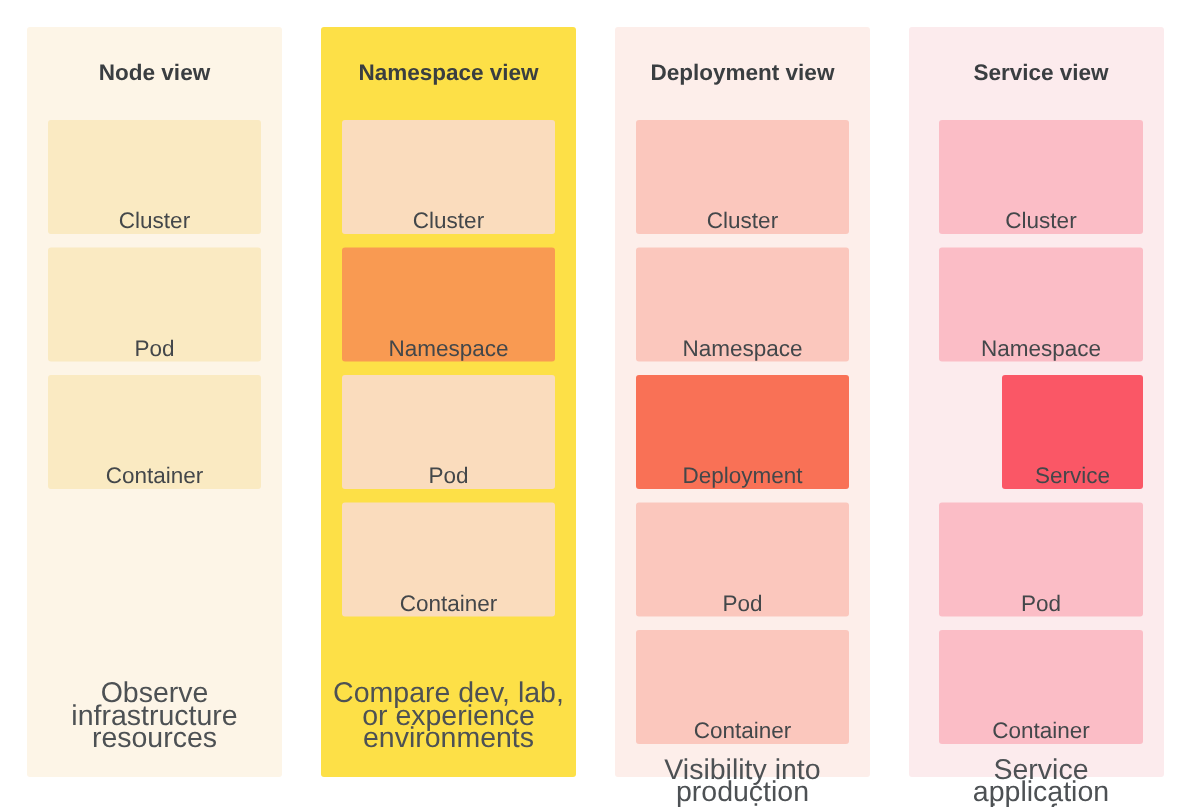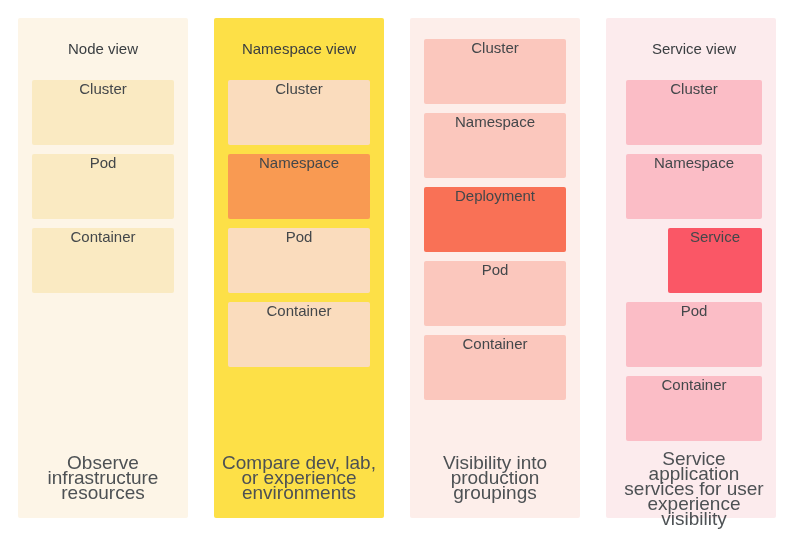--- a/index.html
+++ b/index.html
@@ -22,34 +22,34 @@
     display: flex;
     flex-direction: column;
     flex: 0 0 auto;
   }
   .panel-title {
     margin-top: 21px;
     height: 20px;
     line-height: 20px;
     text-align: center;
     font-size: 15px;
-    font-weight: normal;
+    font-weight: bold;
     color: #3a3e41;
   }
   .boxes {
     margin-top: 21px;
     display: flex;
     flex-direction: column;
     gap: 9px;
   }
   .box {
-    height: 65px;
+    height: 76px;
     border-radius: 2px;
     display: flex;
-    align-items: flex-start;
+    align-items: flex-end;
     justify-content: center;
   }
   .box-label {
     font-size: 15px;
     color: #43474a;
   }
   .panel-caption {
     margin: auto -9px 0 -9px;
     padding-top: 10px;
     text-align: center;
@@ -92,20 +92,21 @@
         <span class="box-label">Pod</span>
       </div>
       <div class="box" style="background: rgb(250, 220, 189);">
         <span class="box-label">Container</span>
       </div>
     </div>
     <p class="panel-caption">Compare dev, lab, or experience environments</p>
   </section>
 
   <section class="panel" style="background: rgb(253, 238, 234);">
+    <h2 class="panel-title">Deployment view</h2>
     <div class="boxes">
       <div class="box" style="background: rgb(251, 199, 189);">
         <span class="box-label">Cluster</span>
       </div>
       <div class="box" style="background: rgb(251, 199, 189);">
         <span class="box-label">Namespace</span>
       </div>
       <div class="box" style="background: rgb(249, 113, 86);">
         <span class="box-label">Deployment</span>
       </div>

